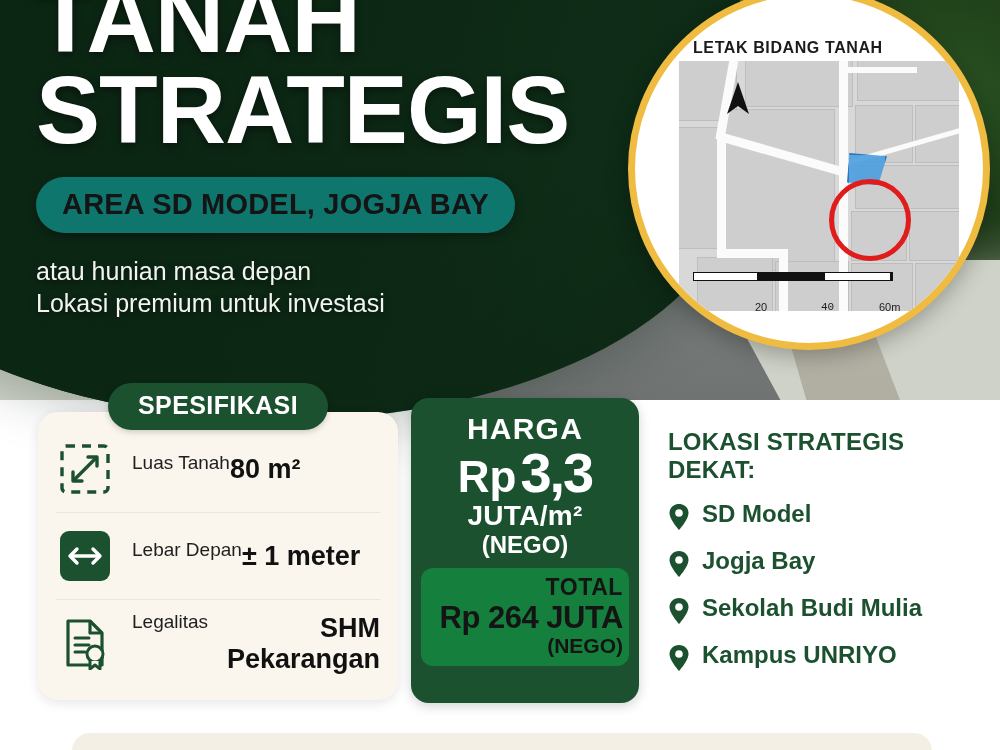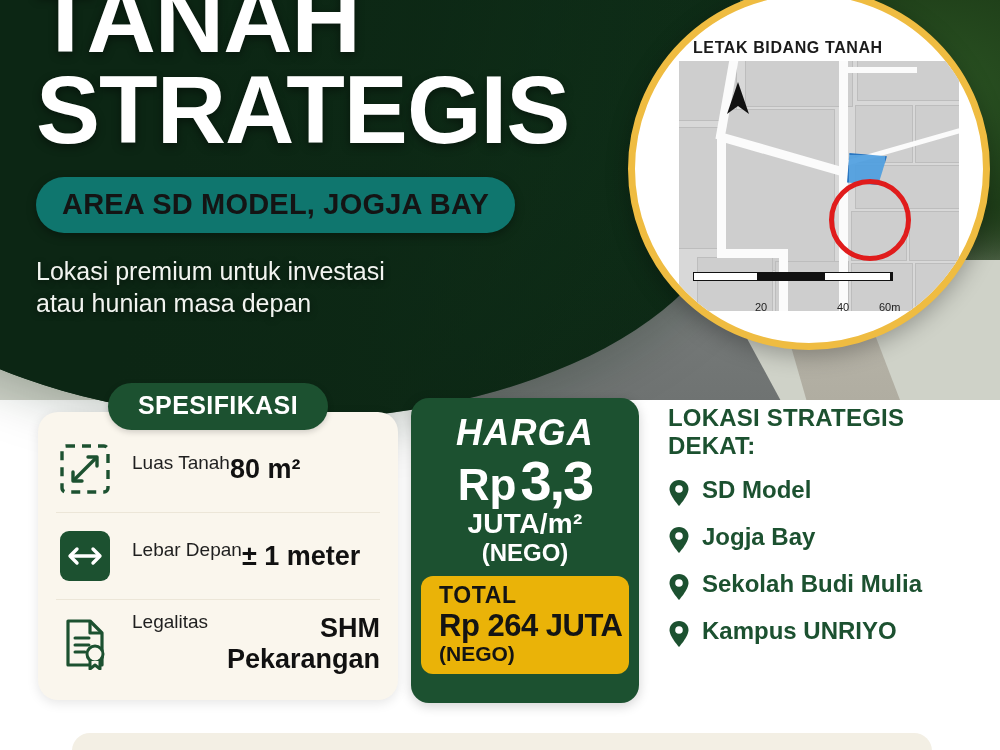--- a/index.html
+++ b/index.html
@@ -218,52 +218,51 @@
     position:absolute; left: 411px; top: 398px;
     width: 228px; height: 305px;
     background: #1c5130;
     border-radius: 18px;
     box-shadow: 0 3px 12px rgba(0,0,0,0.18);
     box-sizing:border-box;
     padding: 10px 10px 9px 10px;
     display:flex; flex-direction:column; align-items:center;
   }
   .price-harga {
-    color:#ffffff; font-size:36px; font-weight:bold; letter-spacing:1.2px;
+    color:#ffffff; font-size:30px; font-weight:bold; letter-spacing:1.2px;
     margin-top: 4px;
-    font-style: italic;
   }
   .price-main {
     color:#ffffff; font-weight:bold; line-height:0.9;
     display:flex; align-items:baseline; justify-content:flex-end; gap:4px;
     margin-top: 2px;
   }
   .price-rp { font-size: 44px; }
   .price-num { font-size: 56px; letter-spacing:-2px; }
   .price-unit {
     color:#ffffff; font-size: 28px; font-weight:bold; margin-top: 2px; letter-spacing:0.3px;
   }
   .price-nego {
     color:#ffffff; font-size: 24px; font-weight:bold; margin-top: -1px;
   }
   .total-box {
     margin-top: 9px;
     width: 100%;
-    background:#eab308;
+    background:#15803d;
     border-radius: 12px;
     padding: 6px 6px 8px 18px;
     box-sizing:border-box;
-    text-align:left;
+    text-align:right;
   }
   .total-label { color:#141414; font-size: 23px; font-weight:bold; letter-spacing:0.6px; }
   .total-value { color:#141414; font-size: 31px; font-weight:bold; margin-top:-1px; letter-spacing:-0.5px; }
   .total-nego { color:#141414; font-size: 21px; font-weight:bold; margin-top:-2px; }
 
   
-  .loc-wrap { position:absolute; left: 668px; top: 404px; width: 330px; }
+  .loc-wrap { position:absolute; left: 668px; top: 428px; width: 330px; }
   .loc-title {
     font-size: 24px; font-weight:bold; color:#1c5130; letter-spacing:0.2px;
   }
   .loc-item {
     display:flex; align-items:flex-start; gap:12px; margin-top: 17px;
   }
   .loc-pin { flex:0 0 22px; margin-top:2px; }
   .loc-name { font-size: 24px; font-weight:bold; color:#1c5130; line-height:1.05; }
   .loc-note { font-size: 21px; font-weight:normal; color:#1f1f1f; line-height:1.1; margin-top:3px; }
 
@@ -297,22 +296,22 @@
   </div>
 
   <div class="hero-green"></div>
   <div class="hero-green-fade"></div>
 
   <div class="hero-text">
     <div class="title-line title-1">TANAH</div>
     <div class="title-line title-2">STRATEGIS</div>
     <div class="badge-area">AREA SD MODEL, JOGJA BAY</div>
     <div class="hero-sub">
+      <div>atau hunian masa depan</div>
       <div>Lokasi premium untuk investasi</div>
-      <div>atau hunian masa depan</div>
     </div>
   </div>
 
   <div class="map-wrap">
     <div class="map-inner">
 
       <div class="blk" style="left:-10px;top:-6px;width:66px;height:64px;"></div>
       <div class="blk" style="left:-10px;top:66px;width:52px;height:120px;"></div>
       <div class="blk" style="left:46px;top:48px;width:108px;height:160px;"></div>
       <div class="blk" style="left:18px;top:196px;width:74px;height:60px;"></div>
@@ -343,21 +342,21 @@
         <polygon points="13,1 24,33 13,25 2,33" fill="#111111"></polygon>
       </svg>
 
       <div class="scalebar">
         <i style="left:32%;width:34%;"></i>
         <i style="left:99%;width:1%;"></i>
       </div>
       <div class="scale-labels">
         <span style="left:6px;">0</span>
         <span style="left:68px;">20</span>
-        <span style="left:150px;">40</span>
+        <span style="left:134px;font-family:Liberation Mono, monospace;">40</span>
         <span style="left:192px;">60m</span>
       </div>
     </div>
     <div class="map-title">LETAK BIDANG TANAH</div>
   </div>
 
   <div class="spec-pill">SPESIFIKASI</div>
 
   <div class="spec-card">
 

